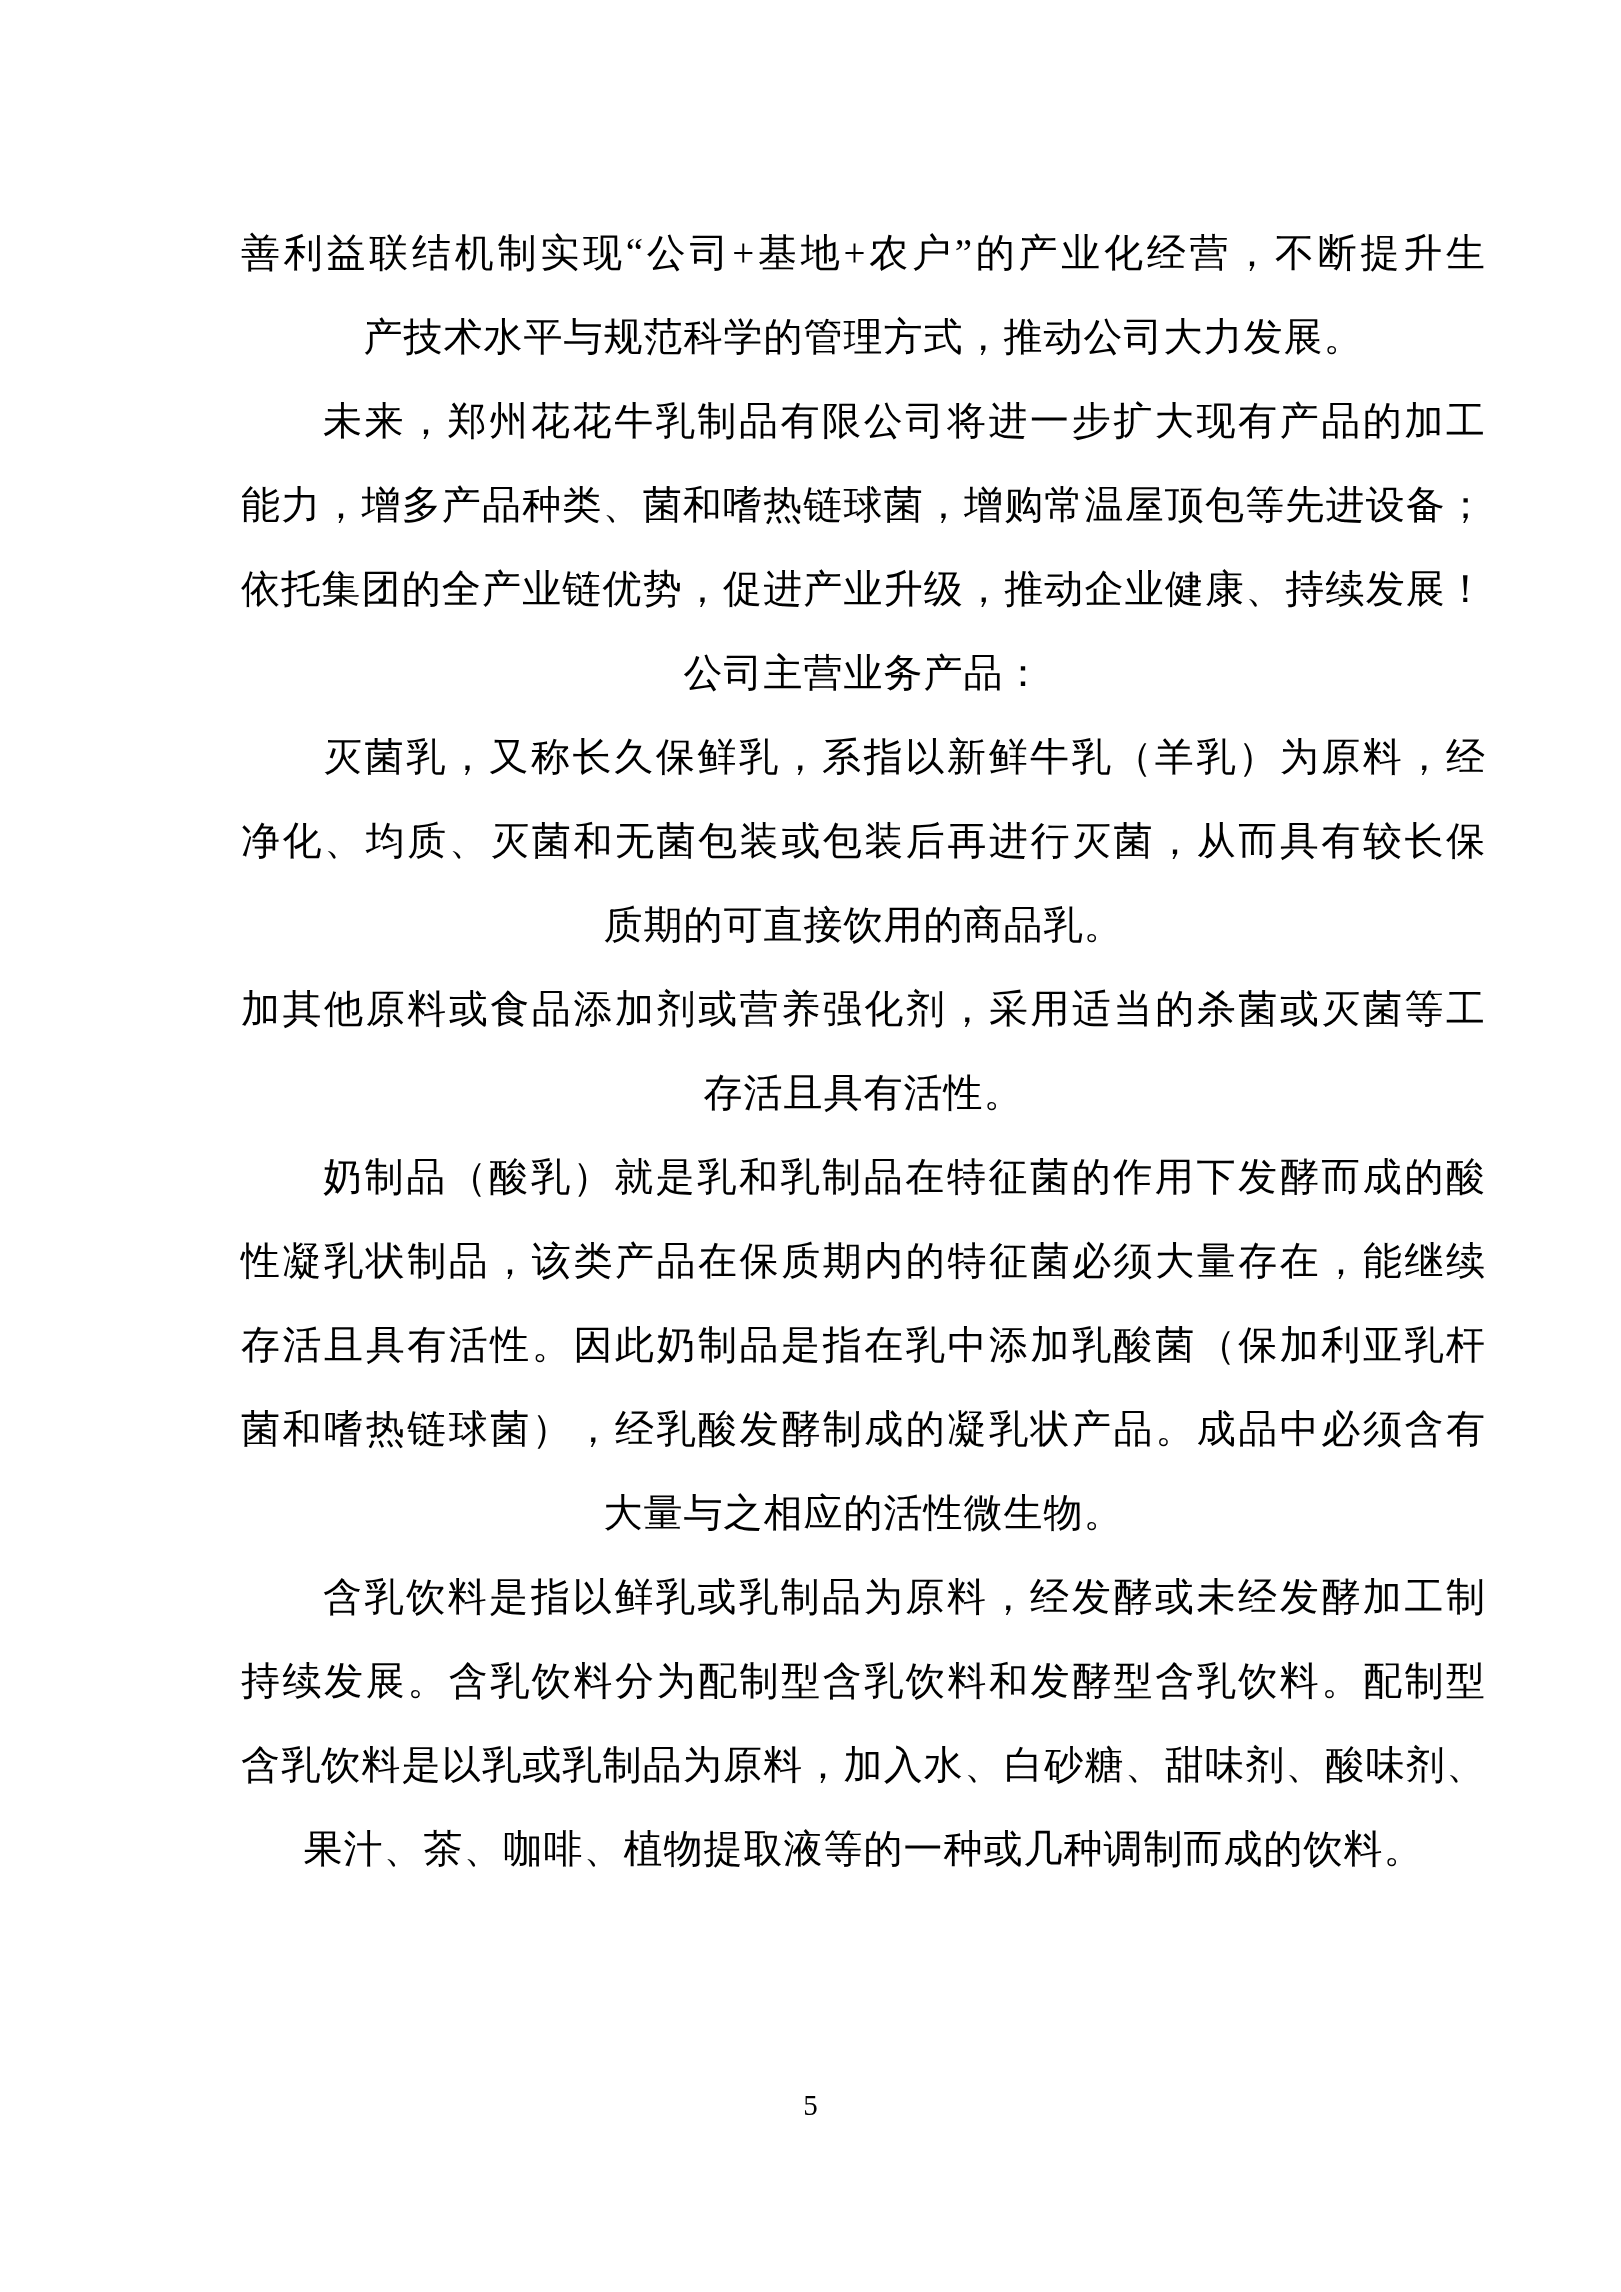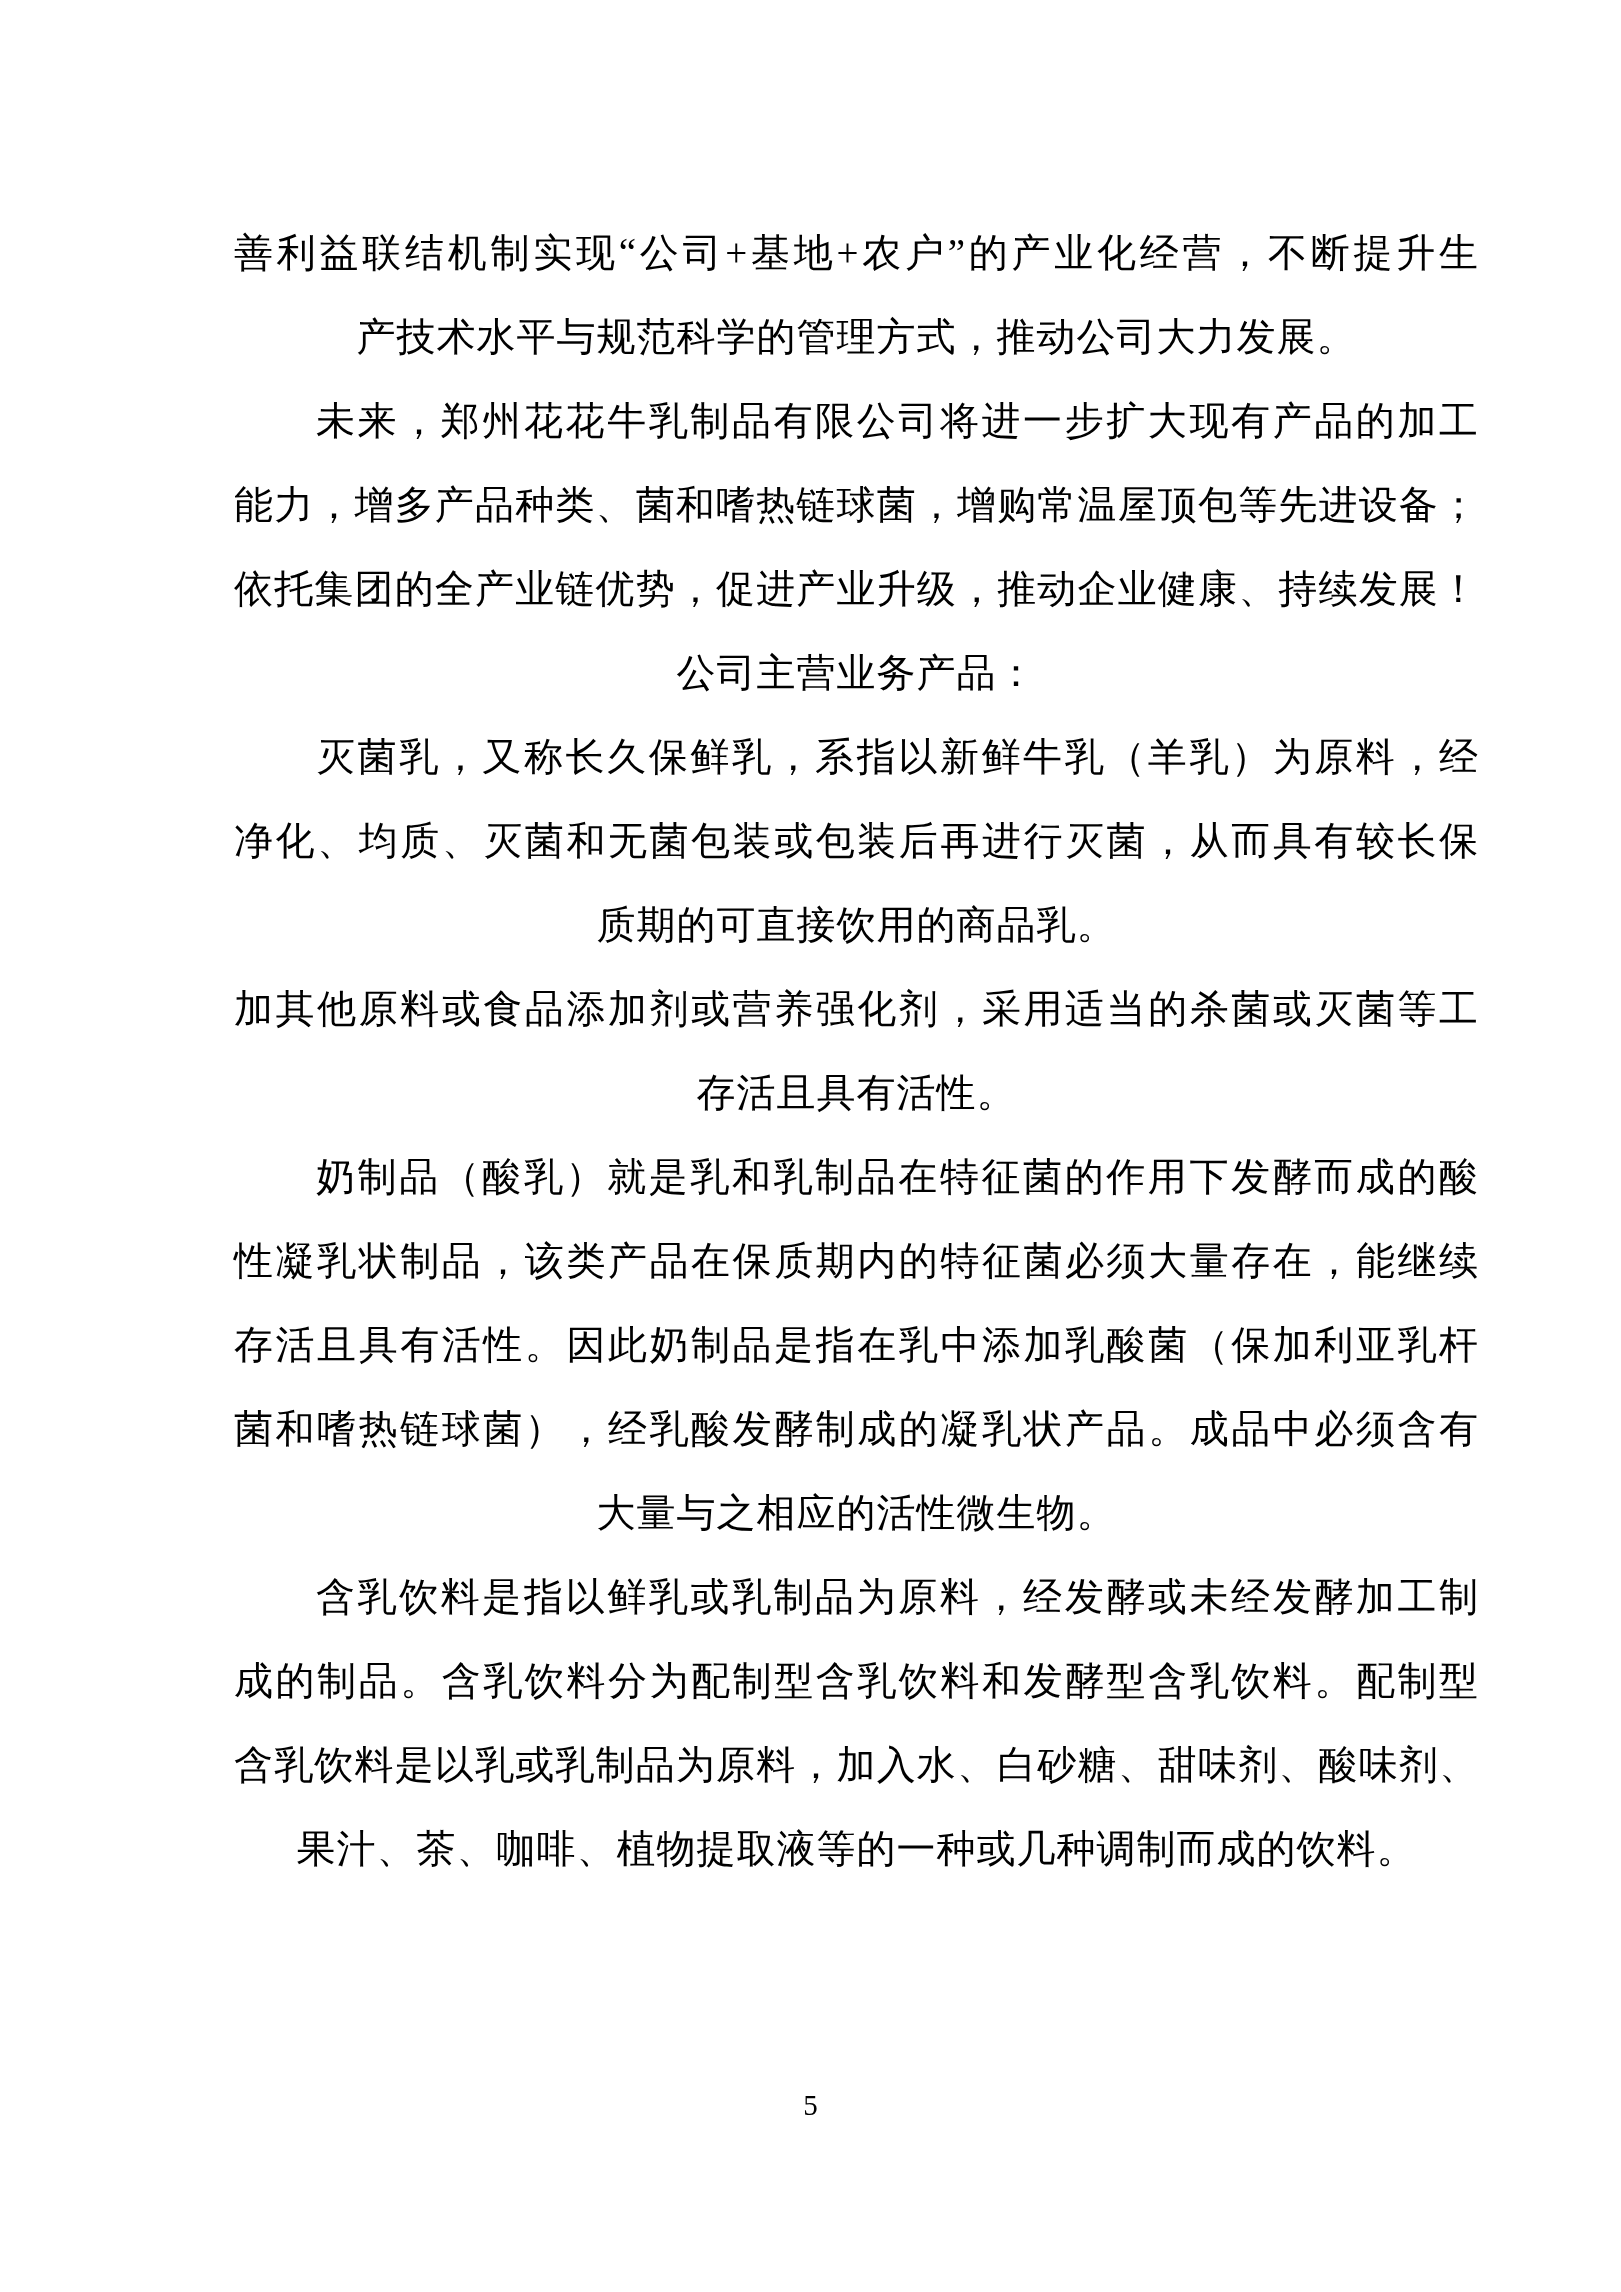--- a/index.html
+++ b/index.html
@@ -12,21 +12,21 @@
     width: 1621px;
     height: 2293px;
     background: #ffffff;
     font-family: "Liberation Serif", "DejaVu Serif", serif;
     color: #000000;
     overflow: hidden;
     margin: 0 auto;
   }
   .body-text {
     position: absolute;
-    left: 234px;
+    left: 241px;
     top: 211px;
     width: 1245px;
     font-size: 39px;
     font-family: Liberation Serif, serif;
   }
   .line {
     height: 84px;
     line-height: 84px;
     text-align: center;
     letter-spacing: 1px;
@@ -63,19 +63,19 @@
       <div class="line fill">净化、均质、灭菌和无菌包装或包装后再进行灭菌，从而具有较长保</div>
       <div class="line">质期的可直接饮用的商品乳。</div>
       <div class="line fill">加其他原料或食品添加剂或营养强化剂，采用适当的杀菌或灭菌等工</div>
       <div class="line">存活且具有活性。</div>
       <div class="line indent fill">奶制品（酸乳）就是乳和乳制品在特征菌的作用下发酵而成的酸</div>
       <div class="line fill">性凝乳状制品，该类产品在保质期内的特征菌必须大量存在，能继续</div>
       <div class="line fill">存活且具有活性。因此奶制品是指在乳中添加乳酸菌（保加利亚乳杆</div>
       <div class="line fill">菌和嗜热链球菌），经乳酸发酵制成的凝乳状产品。成品中必须含有</div>
       <div class="line">大量与之相应的活性微生物。</div>
       <div class="line indent fill">含乳饮料是指以鲜乳或乳制品为原料，经发酵或未经发酵加工制</div>
-      <div class="line fill">成的制品。含乳饮料分为配制型含乳饮料和发酵型含乳饮料。配制型</div>
+      <div class="line fill">持续发展。含乳饮料分为配制型含乳饮料和发酵型含乳饮料。配制型</div>
       <div class="line fill">含乳饮料是以乳或乳制品为原料，加入水、白砂糖、甜味剂、酸味剂、</div>
       <div class="line">果汁、茶、咖啡、植物提取液等的一种或几种调制而成的饮料。</div>
     </div>
   <div class="page-number">5</div>
 </div>
 
 
 </body></html>

